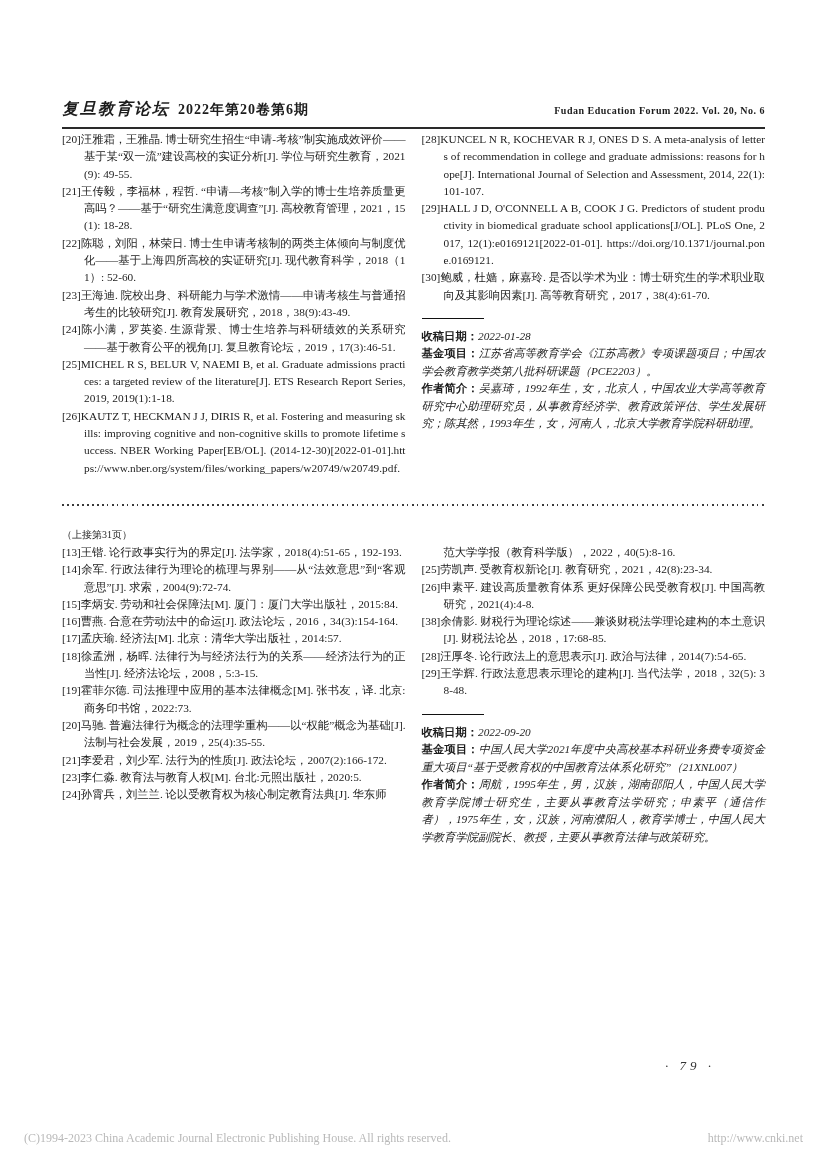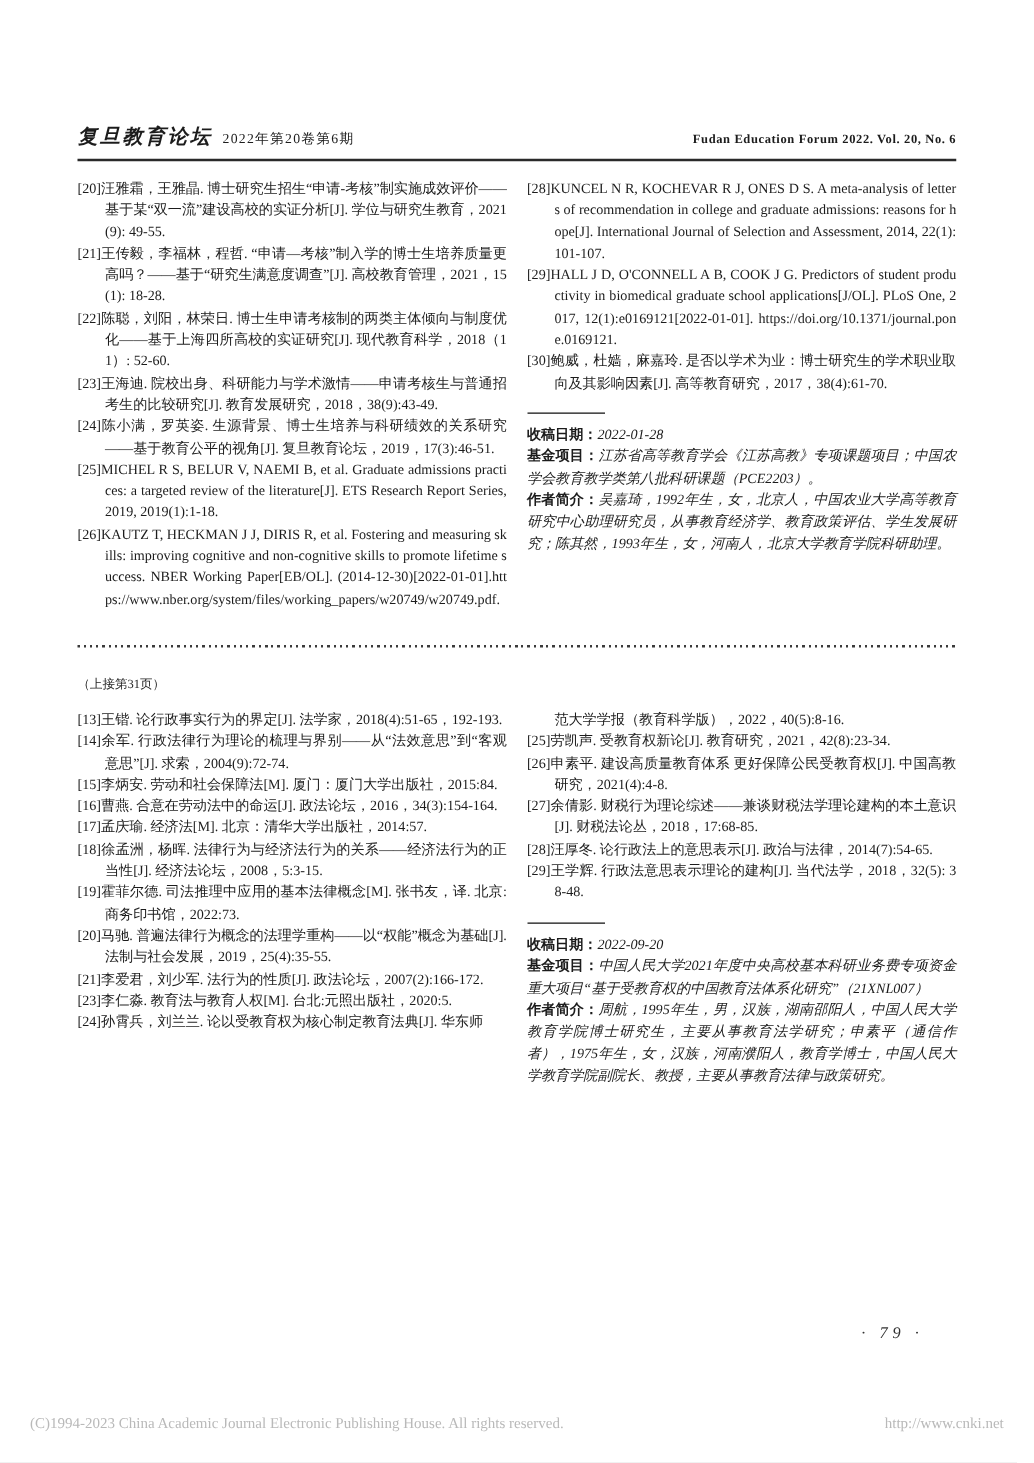--- a/index.html
+++ b/index.html
@@ -23,43 +23,43 @@
     align-items: baseline;
     padding-top: 99px;
   }
   .journal-cn {
     font-weight: bold;
     font-style: italic;
     font-size: 16px;
     letter-spacing: 2px;
   }
   .issue-info {
-    font-size: 11px;
+    font-size: 14px;
     font-style: normal;
-    font-weight: normal;
+    font-weight: bold;
     letter-spacing: 1px;
     margin-left: 8px;
   }
   .journal-en {
     font-family: Liberation Serif, serif;
     font-weight: 700;
     font-size: 10px;
     letter-spacing: 0.5px;
   }
   .header-rule {
     border: none;
     border-top: 2px solid #2a2a2a;
     margin-top: 7px;
   }
 
   
   .two-col {
     display: flex;
     gap: 16px;
-    margin-top: 14px;
+    margin-top: 2px;
   }
   .col { flex: 1 1 0; min-width: 0; }
   .ref {
     font-size: 11.3px;
     line-height: 17.3px;
     text-align: justify;
     padding-left: 22px;
     text-indent: -22px;
     word-break: break-all;
   }
@@ -101,21 +101,21 @@
 
   .continuation-note {
     margin-top: 22px;
     font-size: 10px;
   }
 
   
   .page-number {
     position: absolute;
     top: 1058px;
-    right: 88px;
+    right: 112px;
     font-size: 13px;
     font-style: italic;
     letter-spacing: 4px;
     color: #333;
   }
   .page-footer {
     position: absolute;
     left: 24px;
     right: 24px;
     top: 1131px;
@@ -182,21 +182,21 @@
           <p class="ref">[20]马驰. 普遍法律行为概念的法理学重构——以“权能”概念为基础[J]. 法制与社会发展，2019，25(4):35-55.</p>
           <p class="ref">[21]李爱君，刘少军. 法行为的性质[J]. 政法论坛，2007(2):166-172.</p>
           <p class="ref">[23]李仁淼. 教育法与教育人权[M]. 台北:元照出版社，2020:5.</p>
           <p class="ref">[24]孙霄兵，刘兰兰. 论以受教育权为核心制定教育法典[J]. 华东师</p>
         </div>
       <div class="col">
         <div>
             <p class="ref cont">范大学学报（教育科学版），2022，40(5):8-16.</p>
             <p class="ref">[25]劳凯声. 受教育权新论[J]. 教育研究，2021，42(8):23-34.</p>
             <p class="ref">[26]申素平. 建设高质量教育体系 更好保障公民受教育权[J]. 中国高教研究，2021(4):4-8.</p>
-            <p class="ref">[27]余倩影. 财税行为理论综述——兼谈财税法学理论建构的本土意识[J]. 财税法论丛，2018，17:68-85.</p>
+            <p class="ref">[38]余倩影. 财税行为理论综述——兼谈财税法学理论建构的本土意识[J]. 财税法论丛，2018，17:68-85.</p>
             <p class="ref">[28]汪厚冬. 论行政法上的意思表示[J]. 政治与法律，2014(7):54-65.</p>
             <p class="ref">[29]王学辉. 行政法意思表示理论的建构[J]. 当代法学，2018，32(5): 38-48.</p>
           </div>
         <div class="meta-block">
           <hr class="meta-rule">
           <p class="meta-line"><span class="meta-label">收稿日期：</span><span class="meta-value">2022-09-20</span></p>
           <p class="meta-line"><span class="meta-label">基金项目：</span><span class="meta-value">中国人民大学2021年度中央高校基本科研业务费专项资金重大项目“基于受教育权的中国教育法体系化研究”（21XNL007）</span></p>
           <p class="meta-line"><span class="meta-label">作者简介：</span><span class="meta-value">周航，1995年生，男，汉族，湖南邵阳人，中国人民大学教育学院博士研究生，主要从事教育法学研究；申素平（通信作者），1975年生，女，汉族，河南濮阳人，教育学博士，中国人民大学教育学院副院长、教授，主要从事教育法律与政策研究。</span></p>
         </div>
       </div>

